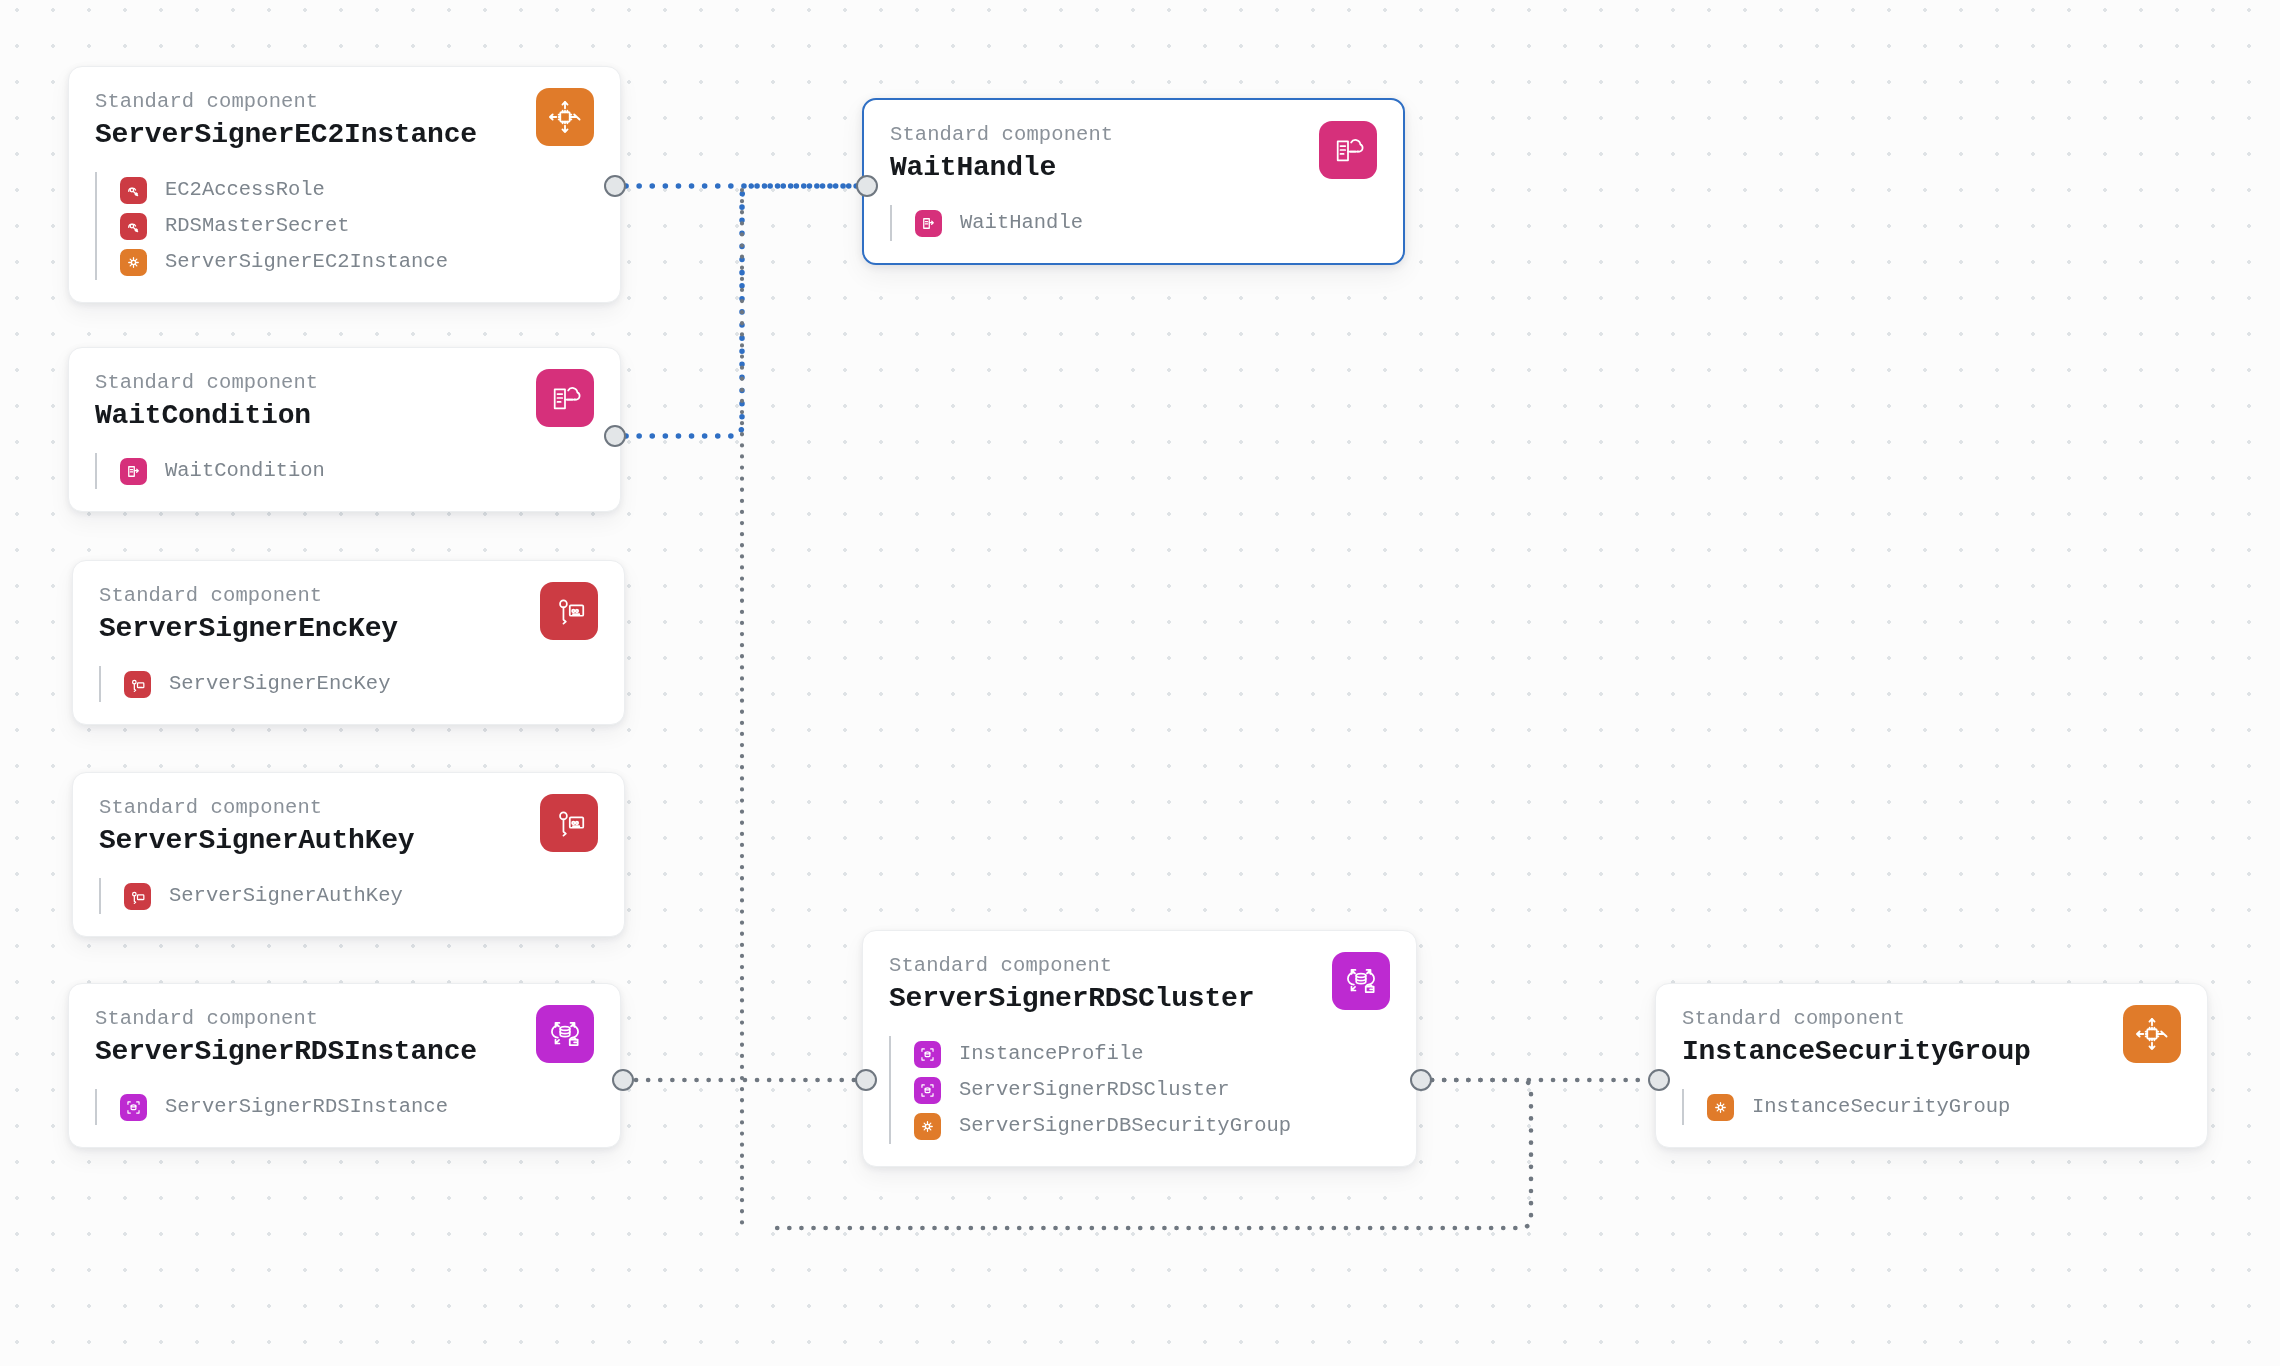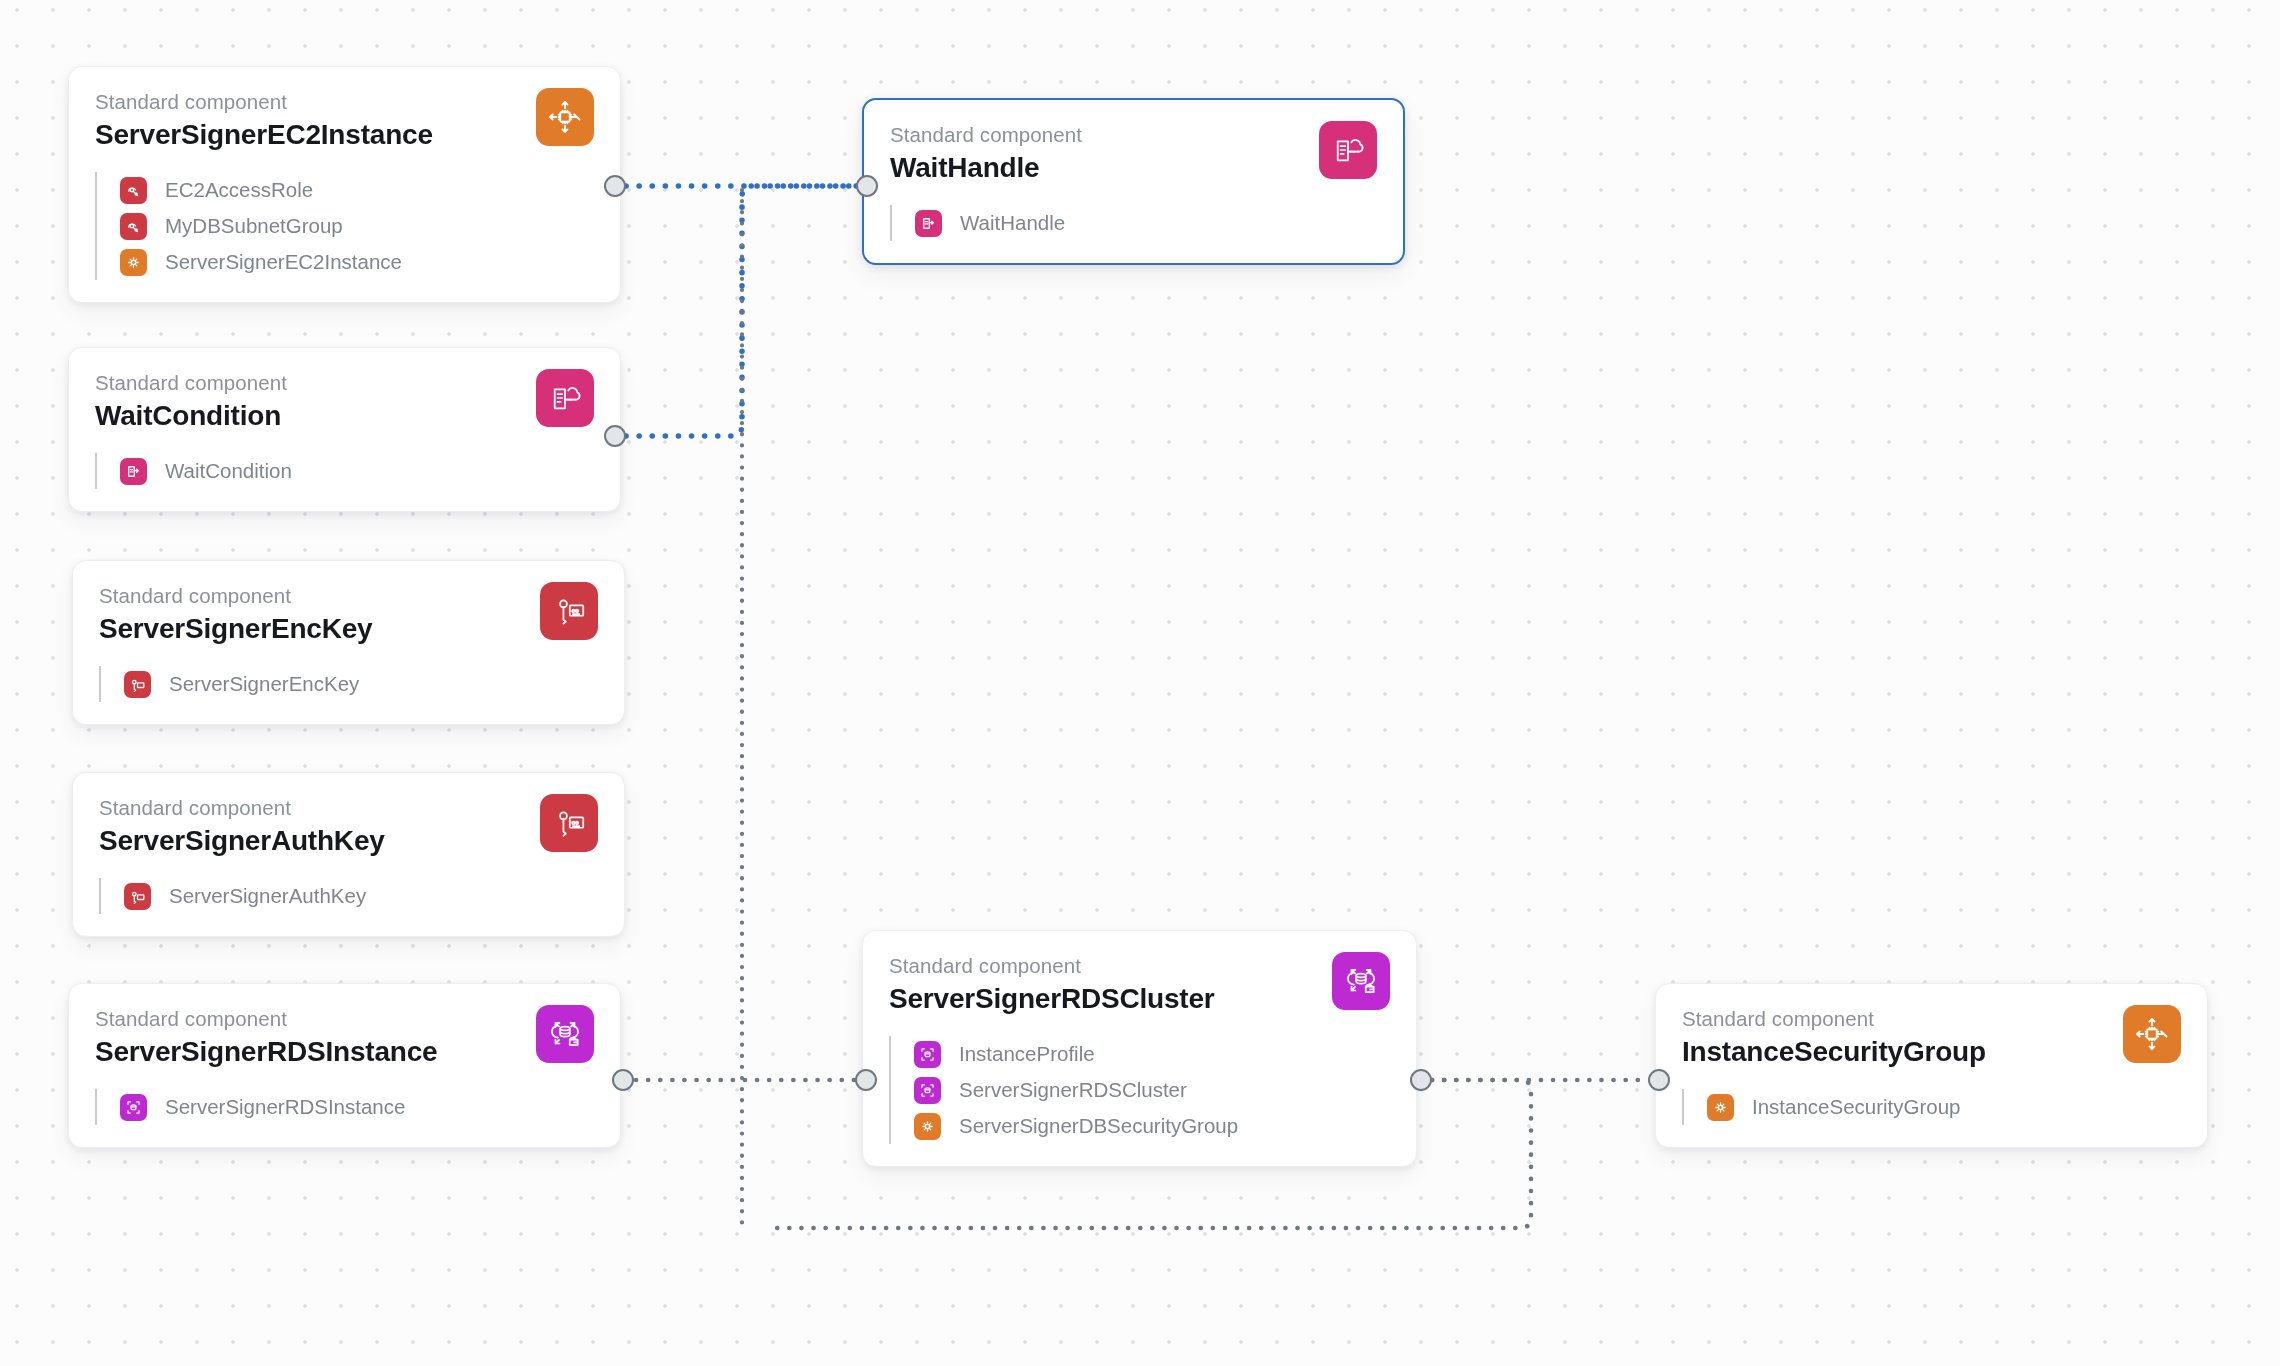--- a/index.html
+++ b/index.html
@@ -45,20 +45,21 @@
   
   .card {
     position: absolute;
     box-sizing: border-box;
     background: #ffffff;
     border: 1px solid #eceef0;
     border-radius: 14px;
     box-shadow: 0 2px 7px rgba(16, 24, 40, 0.07), 0 10px 22px rgba(16, 24, 40, 0.05);
     padding: 22px 26px 22px 26px;
     z-index: 4;
+    font-family: Liberation Mono, monospace;
   }
   .card.selected {
     border: 2.5px solid #2f6fc4;
     box-shadow: 0 2px 9px rgba(16, 24, 40, 0.09), 0 10px 26px rgba(16, 24, 40, 0.06);
   }
 
   .card-head {
     position: relative;
     min-height: 66px;
   }
@@ -186,21 +187,21 @@
         <span class="res-label">EC2AccessRole</span>
       </div>
       <div class="res-row">
         <span class="res-ico c-red">
           <svg viewBox="0 0 24 24" fill="none" stroke="#fff" stroke-width="1.7" stroke-linecap="round" stroke-linejoin="round">
             <path d="M6 13a4 4 0 014-4h1a4 4 0 013.6 2.3"></path>
             <circle cx="10" cy="11.5" r="2.2"></circle>
             <path d="M12.2 13.5l5 5M15.5 15l1.4 1.4M14 16.5l1.4 1.4"></path>
           </svg>
         </span>
-        <span class="res-label">MyDBSubnetGroup</span>
+        <span class="res-label">RDSMasterSecret</span>
       </div>
       <div class="res-row">
         <span class="res-ico c-orange">
           <svg viewBox="0 0 24 24" fill="none" stroke="#fff" stroke-width="1.6" stroke-linecap="round" stroke-linejoin="round">
             <circle cx="12" cy="12" r="2.6"></circle>
             <path d="M12 9V6M12 15v3M9 12H6M15 12h3M9.6 9.6L7.8 7.8M14.4 9.6l1.8-1.8M9.6 14.4l-1.8 1.8M14.4 14.4l1.8 1.8"></path>
           </svg>
         </span>
         <span class="res-label">ServerSignerEC2Instance</span>
       </div>

